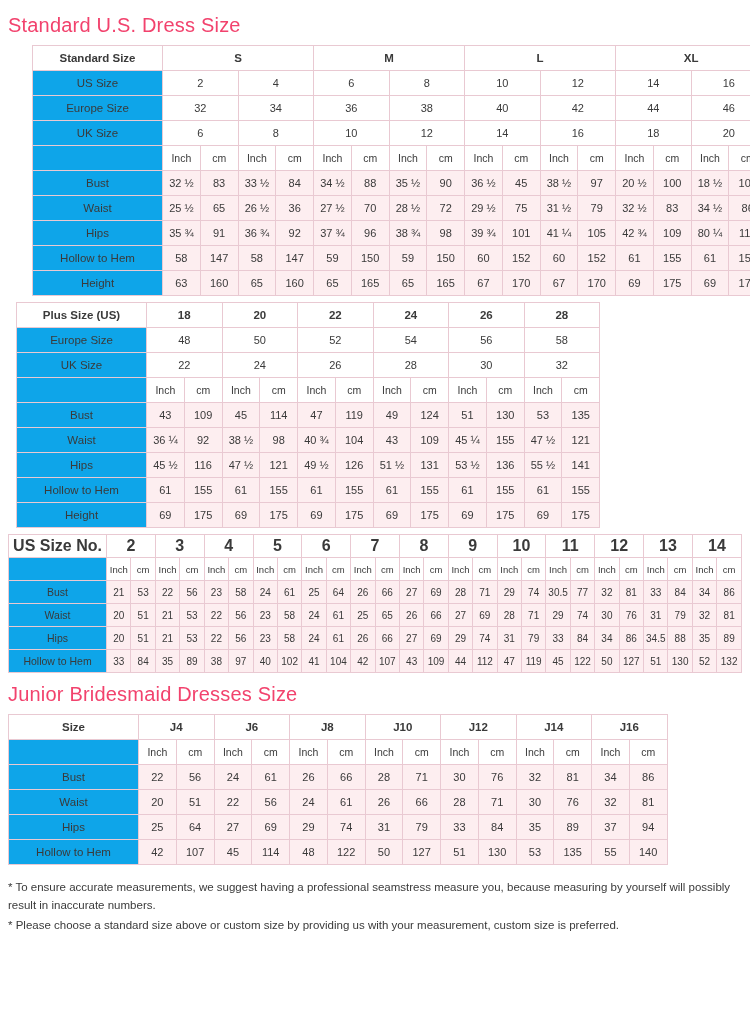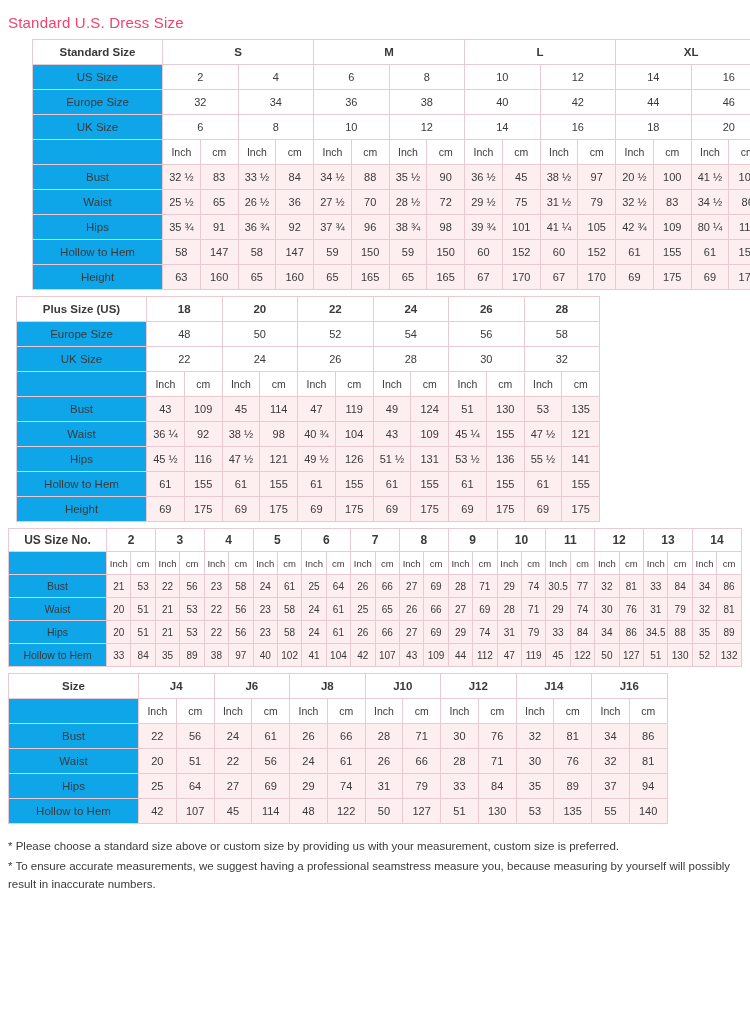--- a/index.html
+++ b/index.html
@@ -14,21 +14,21 @@
     color: #333333;
     -webkit-font-smoothing: antialiased;
   }
   .page {
     width: 750px;
     box-sizing: border-box;
     padding: 4px 0 0 0;
   }
   h2.section-title {
     color: #f2426d;
-    font-size: 15px;
+    font-size: 20px;
     font-weight: normal;
     margin: 10px 0 8px 8px;
     letter-spacing: 0.2px;
   }
   table {
     border-collapse: collapse;
     margin: 0 0 6px 8px;
     table-layout: fixed;
   }
   td, th {
@@ -75,21 +75,21 @@
   
   #t-plus { width: 583px; margin-left: 16px; }
   #t-plus col.lbl { width: 130px; }
   #t-plus col.v { width: 37.75px; }
   
   #t-flower { width: 734px; }
   #t-flower col.lbl { width: 92px; }
   #t-flower col.v { width: 22.92px; }
   #t-flower td { font-size: 10px; height: 22px; }
   #t-flower .rowlabel { font-size: 10.5px; }
-  #t-flower .hdr { font-size: 12px; }
+  #t-flower .hdr { font-size: 16px; }
   #t-flower .unit { font-size: 9.5px; }
   
   #t-junior { width: 659px; }
   #t-junior col.lbl { width: 130px; }
   #t-junior col.v { width: 37.75px; }
 </style>
 </head>
 <body>
 
 <div class="page">
@@ -184,21 +184,21 @@
         <td class="pink">34 ½</td>
         <td class="pink">88</td>
         <td class="pink">35 ½</td>
         <td class="pink">90</td>
         <td class="pink">36 ½</td>
         <td class="pink">45</td>
         <td class="pink">38 ½</td>
         <td class="pink">97</td>
         <td class="pink">20 ½</td>
         <td class="pink">100</td>
-        <td class="pink">41 ½</td>
+        <td class="pink">18 ½</td>
         <td class="pink">104</td>
       </tr>
       <tr>
         <td class="rowlabel">Waist</td>
         <td class="pink">25 ½</td>
         <td class="pink">65</td>
         <td class="pink">26 ½</td>
         <td class="pink">36</td>
         <td class="pink">27 ½</td>
         <td class="pink">70</td>
@@ -598,20 +598,21 @@
         <td class="pink">50</td>
         <td class="pink">127</td>
         <td class="pink">51</td>
         <td class="pink">130</td>
         <td class="pink">52</td>
         <td class="pink">132</td>
       </tr>
     </tbody>
   </table>
 
+  <h2 class="section-title">Junior Bridesmaid Dresses Size</h2>
   <table id="t-junior">
     <colgroup>
       <col class="lbl">
         <col class="v">
         <col class="v">
         <col class="v">
         <col class="v">
         <col class="v">
         <col class="v">
         <col class="v">
@@ -716,17 +717,17 @@
         <td class="pink">130</td>
         <td class="pink">53</td>
         <td class="pink">135</td>
         <td class="pink">55</td>
         <td class="pink">140</td>
       </tr>
     </tbody>
   </table>
 
   <div class="notes">
+    <p>* To ensure accurate measurements, we suggest having a professional seamstress measure you, because measuring by yourself will possibly result in inaccurate numbers.</p>
     <p>* Please choose a standard size above or custom size by providing us with your measurement, custom size is preferred.</p>
-    <p>* To ensure accurate measurements, we suggest having a professional seamstress measure you, because measuring by yourself will possibly result in inaccurate numbers.</p>
   </div>
 
 </div>
 
 </body></html>

